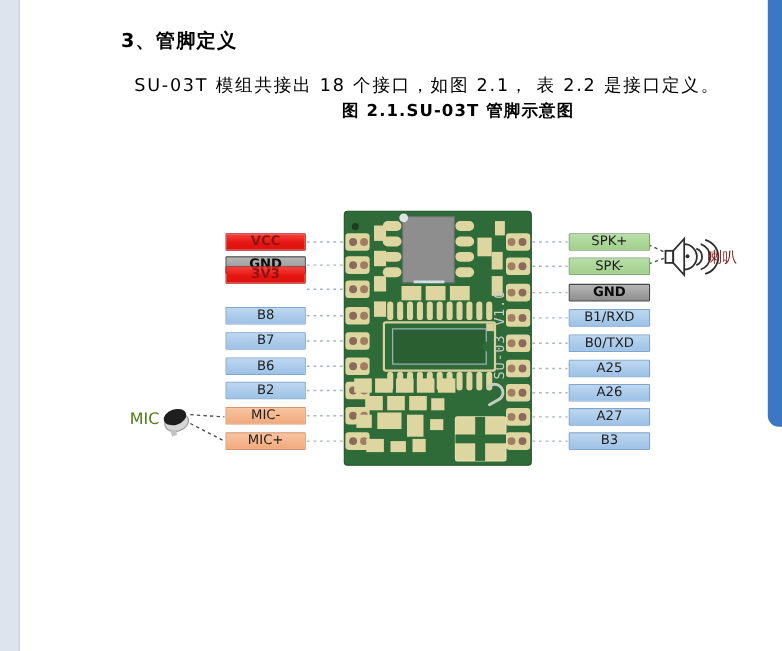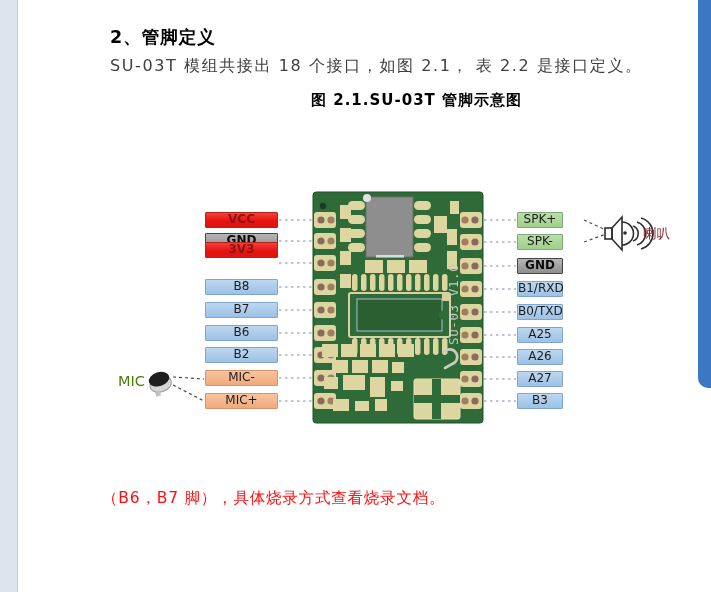--- a/index.html
+++ b/index.html
@@ -7,30 +7,30 @@
     width:711px;height:592px;position:relative;background:#ffffff;
     font-family:"DejaVu Sans","Liberation Sans",sans-serif;
     overflow:hidden;color:#1a1a1a;
   }
   .gutter{position:absolute;left:0;top:0;width:17px;height:592px;
     background:#dee4ed;border-right:1px solid #c6cdd8;}
   .scroll-thumb{position:absolute;left:698px;top:-10px;width:22px;height:398px;
     background:#3b77c2;border-radius:10px;}
   .title{position:absolute;left:110px;top:25px;margin:0;
     font-size:17.5px;font-weight:700;color:#000;letter-spacing:1px;}
-  .body-text{position:absolute;left:110px;top:56px;margin:0;
-    font-size:16px;letter-spacing:1.6px;white-space:nowrap;color:#404040;}
+  .body-text{position:absolute;left:110px;top:56px;margin:12px;
+    font-size:16px;letter-spacing:1.6px;white-space:nowrap;color:#000000;}
   .caption{position:absolute;left:311px;top:91px;
     font-size:15px;font-weight:700;color:#000;letter-spacing:1px;text-align:center;}
   .diagram{position:absolute;left:100px;top:185px;width:580px;height:250px;}
   .diag-svg{position:absolute;left:0;top:0;}
   .pin{position:absolute;box-sizing:border-box;width:73px;height:16px;
     font-size:12px;line-height:13.5px;text-align:center;
     border:1px solid;border-radius:1px;}
-  .pin.right{width:46px;left:417px;}
+  .pin.right{width:74px;left:417px;}
   .pin.left{left:105px;}
   .pwr{background:linear-gradient(180deg,#f5403a,#e51511 55%,#dd1310);
     border-color:#b9211b;color:#8d1410;font-weight:700;}
   .gnd{background:linear-gradient(180deg,#b6b6b6,#8e8e8e);
     border-color:#454545;color:#0a0a0a;font-weight:700;}
   .io{background:linear-gradient(180deg,#bdd7ef,#9dc1e6);
     border-color:#7ea6cf;color:#1c1c1c;}
   .mic{background:linear-gradient(180deg,#f7c4a0,#f1a97c);
     border-color:#d89468;color:#1c1c1c;}
   .spk{background:linear-gradient(180deg,#b9dfa9,#a0cf8b);
@@ -40,21 +40,21 @@
   .note{position:absolute;left:102px;top:483px;width:595px;
     font-size:15.5px;line-height:30px;color:#fe1010;letter-spacing:0.8px;}
 </style>
 </head>
 <body>
 
 <div class="page">
   <div class="gutter"></div>
   <div class="scroll-thumb"></div>
 
-  <h2 class="title">2、管脚定义</h2>
+  <h2 class="title">3、管脚定义</h2>
   <p class="body-text">SU-03T 模组共接出 18 个接口，如图 2.1， 表 2.2 是接口定义。</p>
   <div class="caption">图  2.1.SU-03T 管脚示意图</div>
 
   <div class="diagram">
     <svg class="diag-svg" width="580" height="250" viewBox="0 0 580 250">
       <defs>
         <g id="padL">
           <rect x="-8" y="-8" width="22" height="16" rx="3" fill="#ddd6a0"></rect>
           <circle cx="-1" cy="0" r="3.6" fill="#8a6b5b"></circle>
           <circle cx="9" cy="0" r="3.6" fill="#a17e62"></circle>
@@ -234,15 +234,14 @@
     <div class="pin right io" style="top:142px">A25</div>
     <div class="pin right io" style="top:164px">A26</div>
     <div class="pin right io" style="top:186px">A27</div>
     <div class="pin right io" style="top:208px">B3</div>
 
     <div class="mic-label">MIC</div>
     <div class="spk-label">喇叭</div>
   </div>
 
   <div class="note">
-    <div>（B6，B7 脚），具体烧录方式查看烧录文档。</div>
   </div>
 </div>
 
 </body></html>

